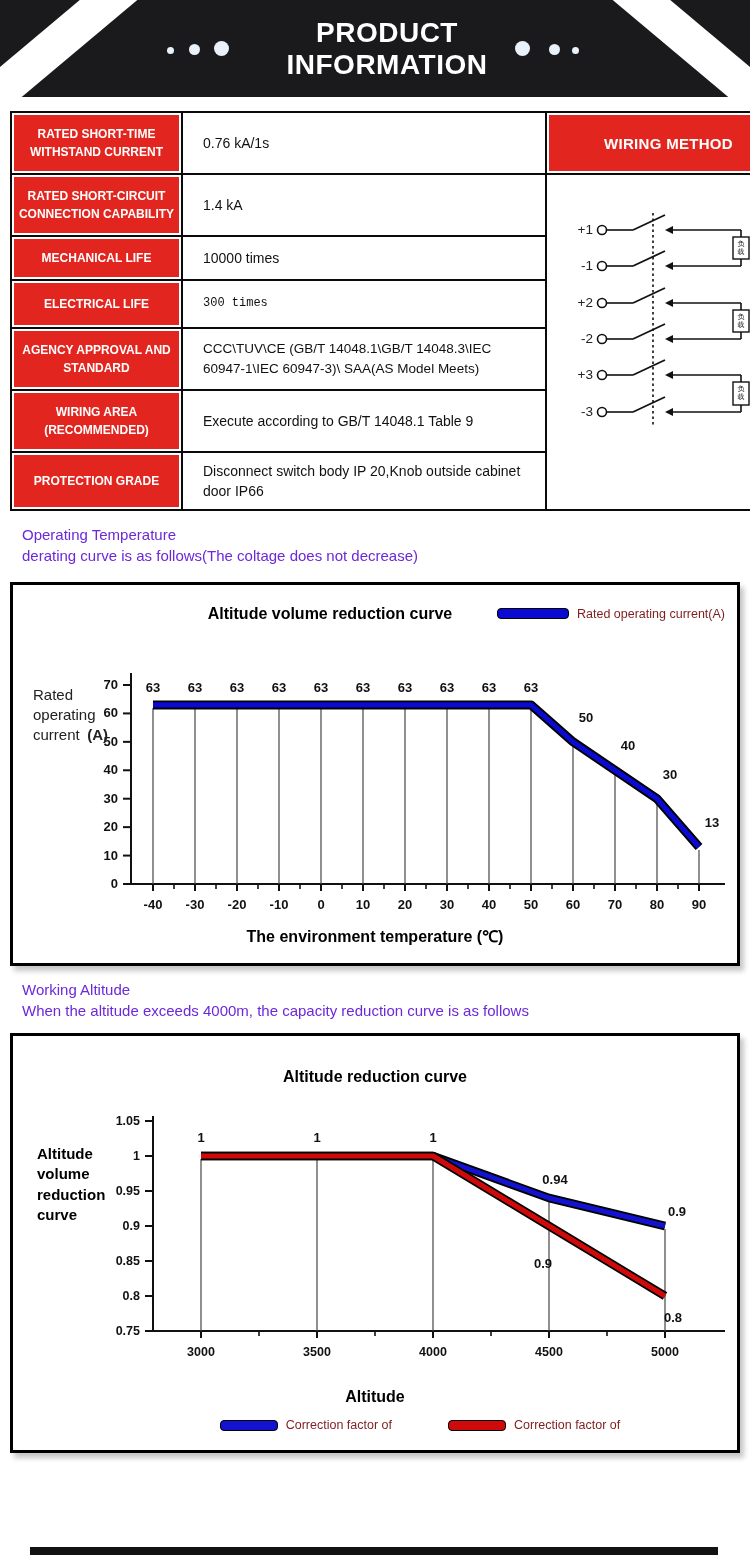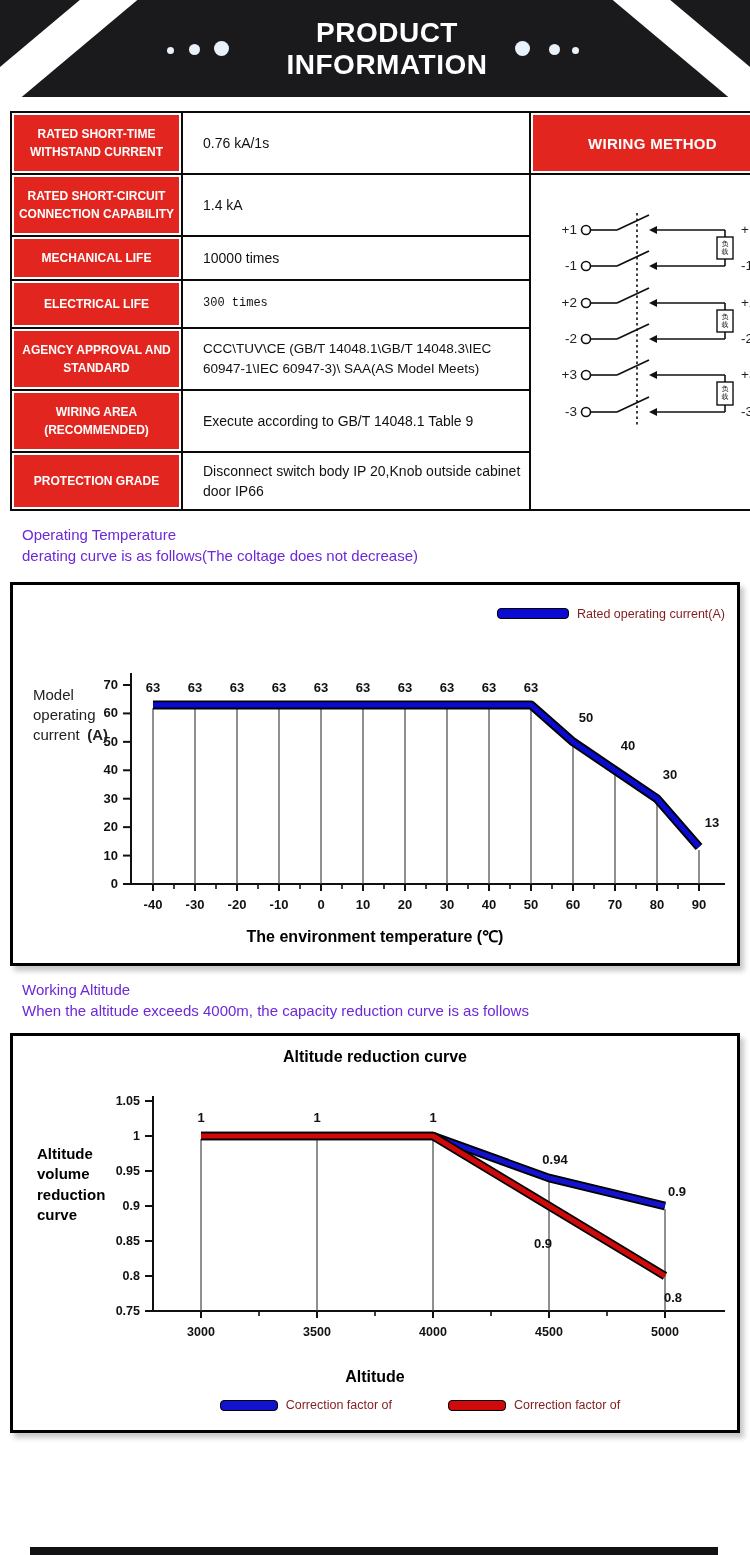--- a/index.html
+++ b/index.html
@@ -25,21 +25,21 @@
   .dot.r2{left:549px;top:44px;width:11px;height:11px;}
   .dot.r3{left:572px;top:47px;width:7px;height:7px;}
   
   .spec-wrap{margin:14px 10px 0 10px;}
   table.spec{border-collapse:collapse;width:730px;table-layout:fixed;}
   table.spec td{border:2px solid #0a0a0a;overflow:hidden;}
   td.lbl{
     width:161px;background:#e2261f;color:#fff;font-weight:bold;font-size:12px;
     text-align:center;padding:12px 4px;line-height:1.5;box-shadow:inset 0 0 0 2px #fff;
   }
-  td.val{width:320px;background:#fff;font-size:14px;padding:4px 6px 4px 20px;line-height:1.45;}
+  td.val{width:320px;background:#fff;font-size:14px;padding:4px 22px 4px 20px;line-height:1.45;}
   td.val.small{font-size:12px;font-family:Liberation Mono, monospace;}
   td.val.mid{font-size:13.5px;}
   td.wiring-header{
     width:241px;background:#e2261f;color:#fff;font-weight:bold;font-size:15px;
     text-align:center;box-shadow:inset 0 0 0 2px #fff;letter-spacing:.3px;
   }
   td.wiring-cell{background:#fff;vertical-align:top;padding:0;}
   
   .note{margin:13px 12px 0 22px;font-size:15px;color:#6d28d9;line-height:1.42;}
   
@@ -178,27 +178,28 @@
     </table>
 </div>
 
 <div class="note">
   <div>Operating Temperature</div>
   <div>derating curve is as follows(The coltage does not decrease)</div>
 </div>
 
 <div class="chart-box" id="chart1">
   <div class="chart-head">
+    <div class="chart-title">Altitude volume reduction curve</div>
     <div class="c1-legend">
       <span class="swatch" id="c1-swatch" style="background: rgb(10, 10, 208);"></span>
       <span class="legend-text">Rated operating current(A)</span>
     </div>
   </div>
   <div class="ylabel" id="c1-ylabel">
-      <div>Model</div>
+      <div>Rated</div>
       <div>operating</div>
       <div>current<b> (A)</b></div>
     </div>
   <svg id="c1" width="724" height="290" viewBox="0 0 724 290">
       <line x1="118" y1="38" x2="118" y2="249" stroke="#111" stroke-width="2"></line>
       <line x1="118" y1="249" x2="712" y2="249" stroke="#111" stroke-width="2"></line>
       <line x1="110" y1="249" x2="118" y2="249" stroke="#111" stroke-width="2"></line>
       <text x="105" y="253" text-anchor="end" font-size="13" font-weight="bold" fill="#111">0</text>
       <line x1="110" y1="220.57" x2="118" y2="220.57" stroke="#111" stroke-width="2"></line>
       <text x="105" y="224.57" text-anchor="end" font-size="13" font-weight="bold" fill="#111">10</text>
@@ -288,21 +289,21 @@
     </svg>
   <div class="xlabel">The environment temperature (℃)</div>
 </div>
 
 <div class="note">
   <div>Working Altitude</div>
   <div>When the altitude exceeds 4000m, the capacity reduction curve is as follows</div>
 </div>
 
 <div class="chart-box" id="chart2" style="margin-top:12px;">
-  <div class="chart-head" style="height:40px;">
+  <div class="chart-head" style="height:40px;margin-top:20px;">
     <div class="chart-title" style="top:12px;width:100%;">Altitude reduction curve</div>
   </div>
   <div class="ylabel" id="c2-ylabel">
       <div>Altitude</div>
       <div>volume</div>
       <div>reduction</div>
       <div>curve</div>
     </div>
   <svg id="c2" width="724" height="292" viewBox="0 0 724 292">
       <line x1="140" y1="20" x2="140" y2="235" stroke="#111" stroke-width="2"></line>

